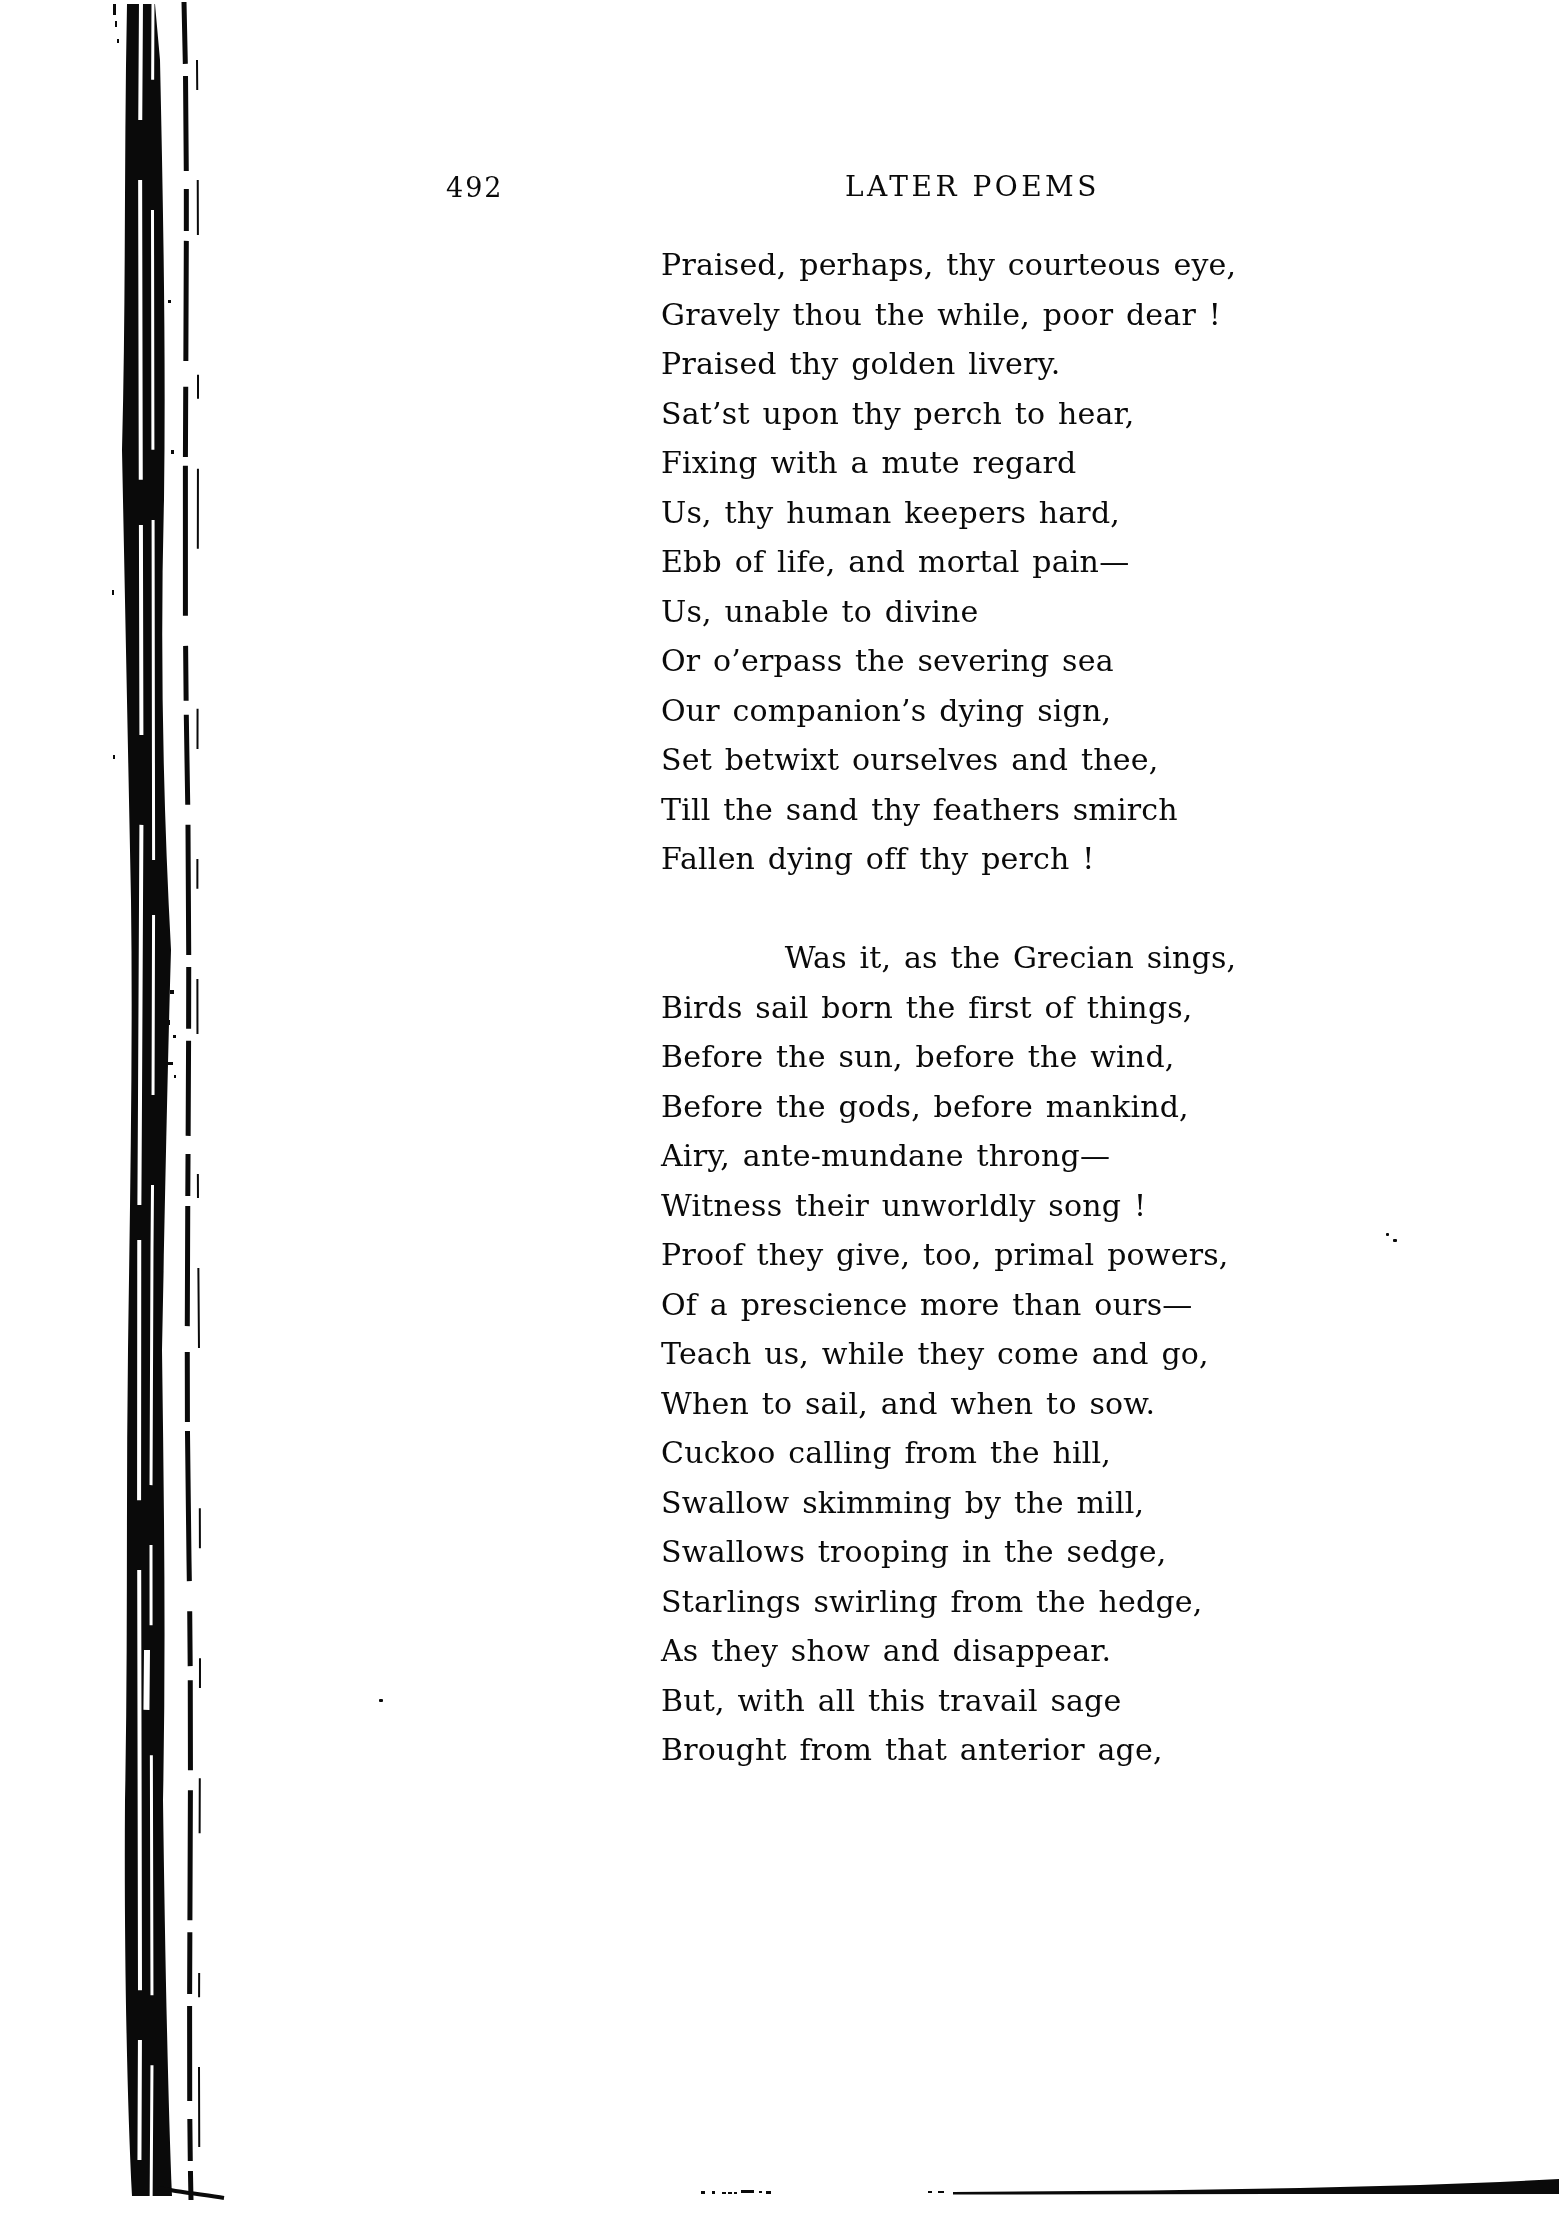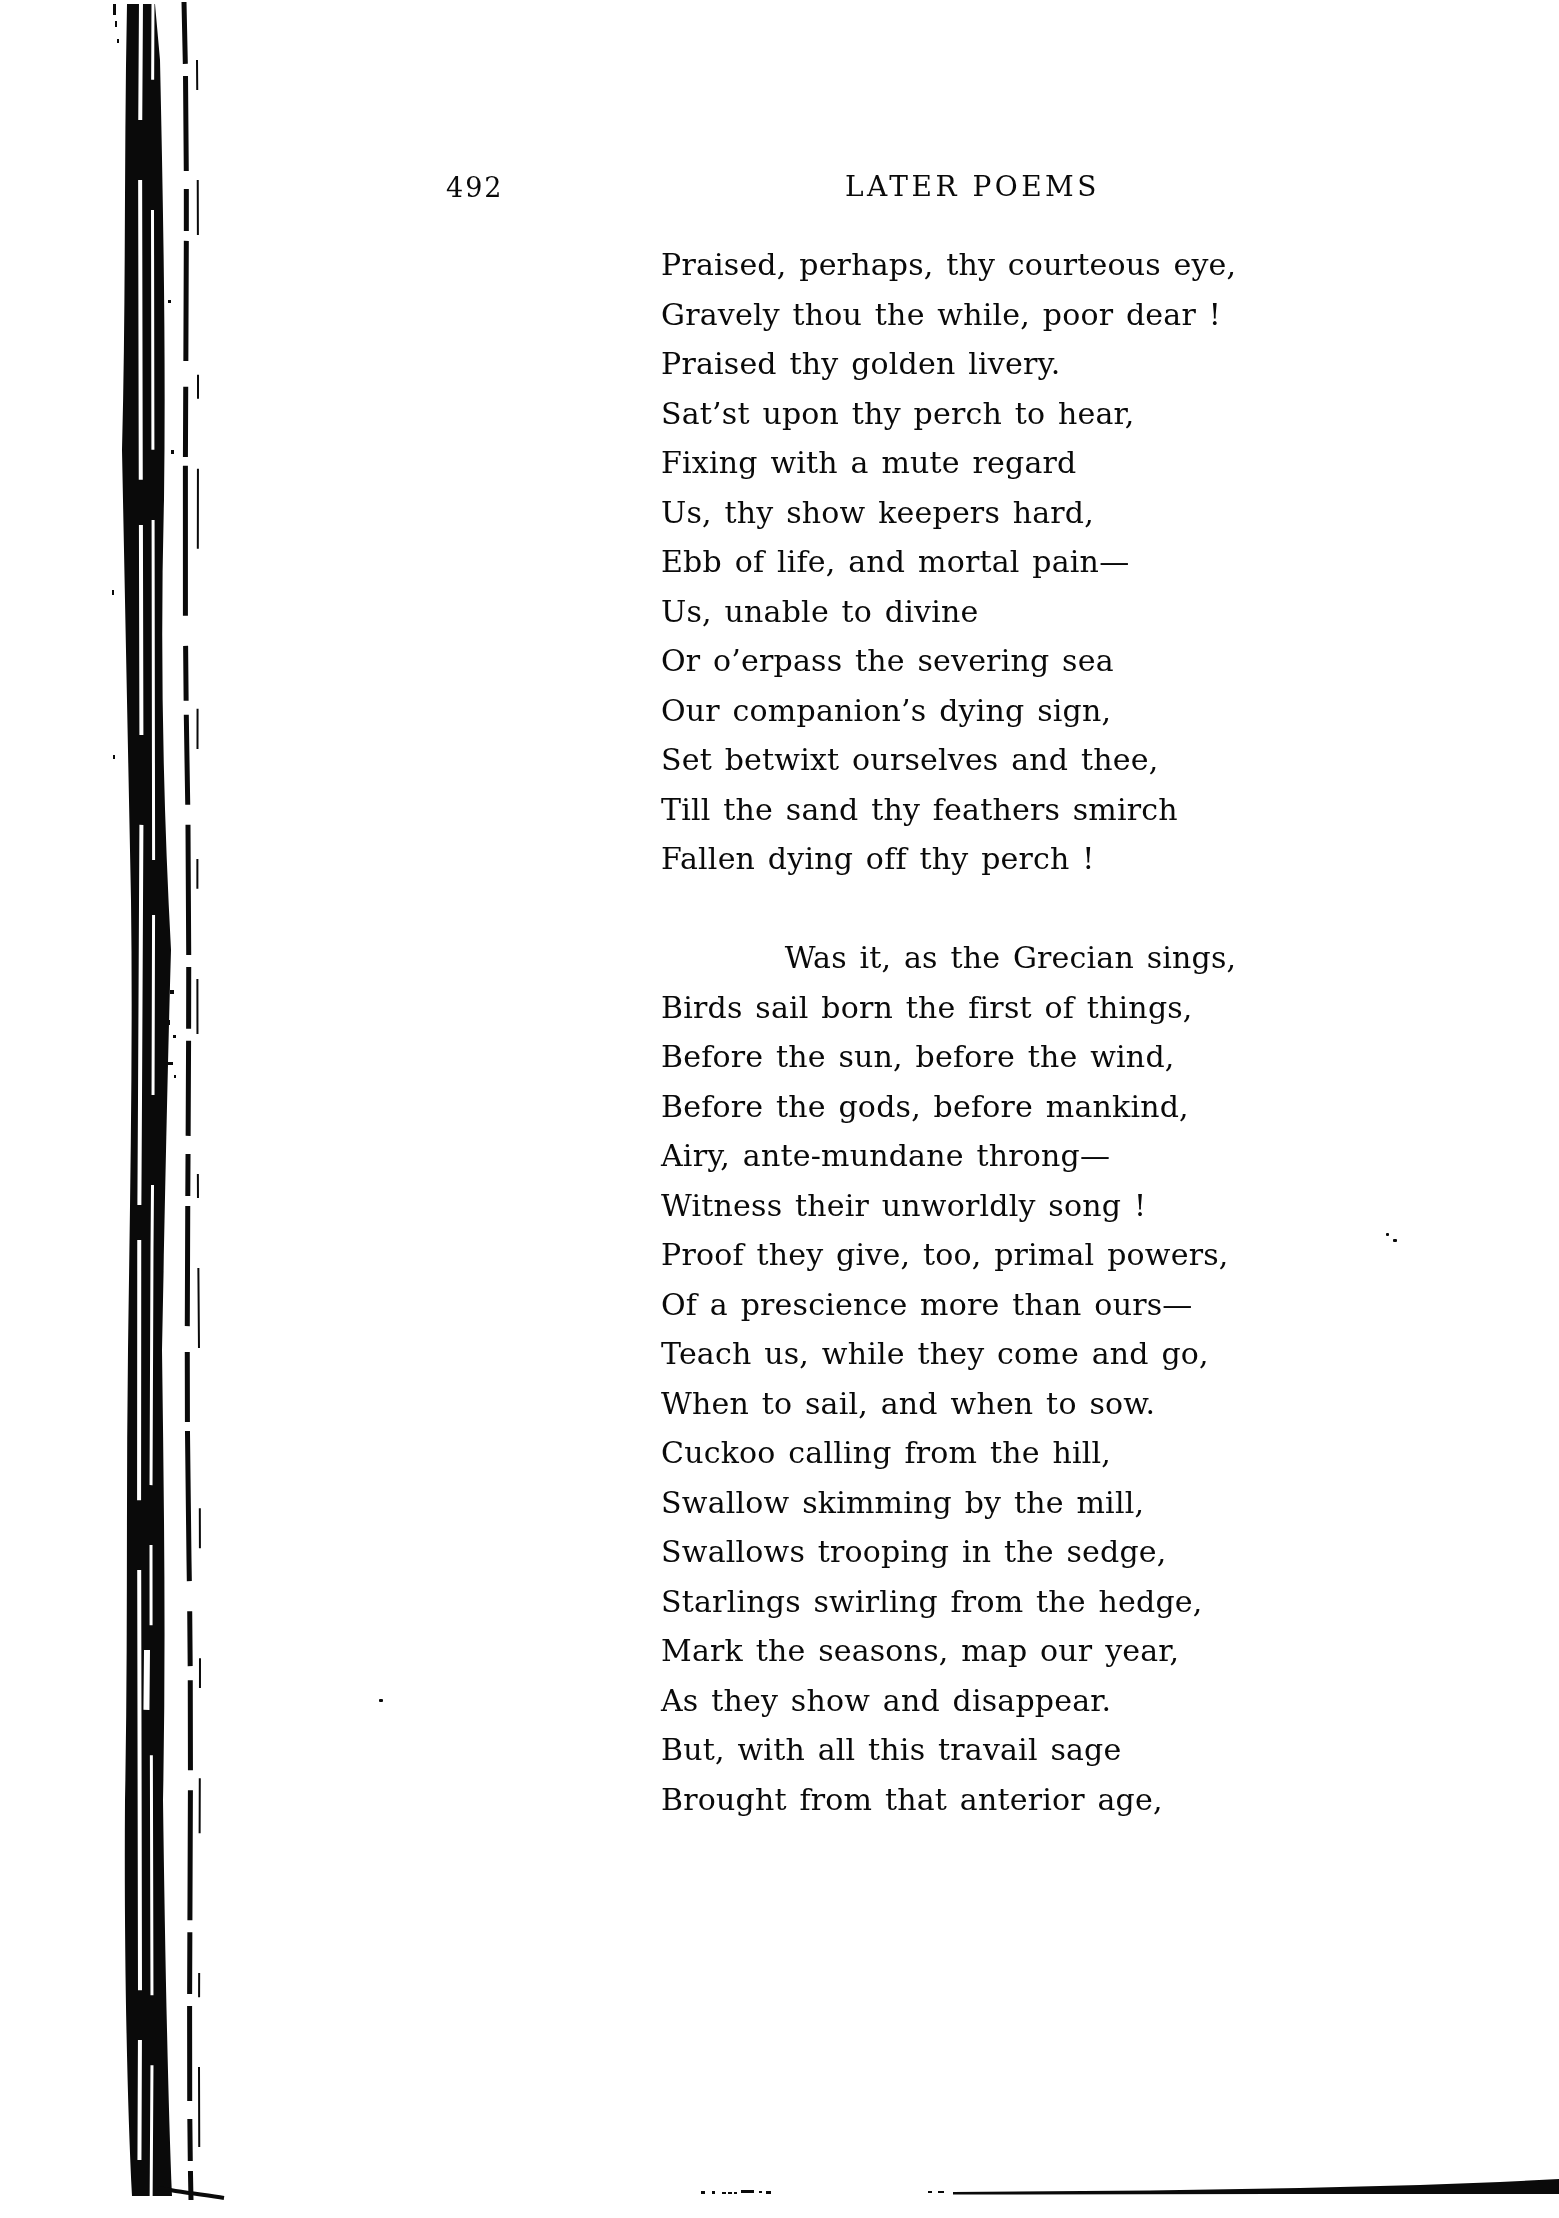--- a/index.html
+++ b/index.html
@@ -100,21 +100,21 @@
   <div class="pagenum">492</div>
   <div class="runhead">LATER POEMS</div>
 
   <div class="poem">
       <div class="stanza">
         <div class="line">Praised, perhaps, thy courteous eye,</div>
         <div class="line">Gravely thou the while, poor dear !</div>
         <div class="line">Praised thy golden livery.</div>
         <div class="line">Sat’st upon thy perch to hear,</div>
         <div class="line">Fixing with a mute regard</div>
-        <div class="line">Us, thy show keepers hard,</div>
+        <div class="line">Us, thy human keepers hard,</div>
         <div class="line">Ebb of life, and mortal pain—</div>
         <div class="line">Us, unable to divine</div>
         <div class="line">Or o’erpass the severing sea</div>
         <div class="line">Our companion’s dying sign,</div>
         <div class="line">Set betwixt ourselves and thee,</div>
         <div class="line">Till the sand thy feathers smirch</div>
         <div class="line">Fallen dying off thy perch !</div>
       </div>
       <div class="stanza">
         <div class="line indent">Was it, as the Grecian sings,</div>
@@ -124,21 +124,20 @@
         <div class="line">Airy, ante-mundane throng—</div>
         <div class="line">Witness their unworldly song !</div>
         <div class="line">Proof they give, too, primal powers,</div>
         <div class="line">Of a prescience more than ours—</div>
         <div class="line">Teach us, while they come and go,</div>
         <div class="line">When to sail, and when to sow.</div>
         <div class="line">Cuckoo calling from the hill,</div>
         <div class="line">Swallow skimming by the mill,</div>
         <div class="line">Swallows trooping in the sedge,</div>
         <div class="line">Starlings swirling from the hedge,</div>
-        <div class="line">Mark the seasons, map our year,</div>
         <div class="line">As they show and disappear.</div>
         <div class="line">But, with all this travail sage</div>
         <div class="line">Brought from that anterior age,</div>
       </div>
     </div>
 
   <div class="speck" style="left:1386px; top:1233px; width:3px; height:3px;"></div>
   <div class="speck" style="left:1393px; top:1239px; width:4px; height:3px;"></div>
   <div class="speck" style="left:379px; top:1699px; width:4px; height:3px;"></div>
 

